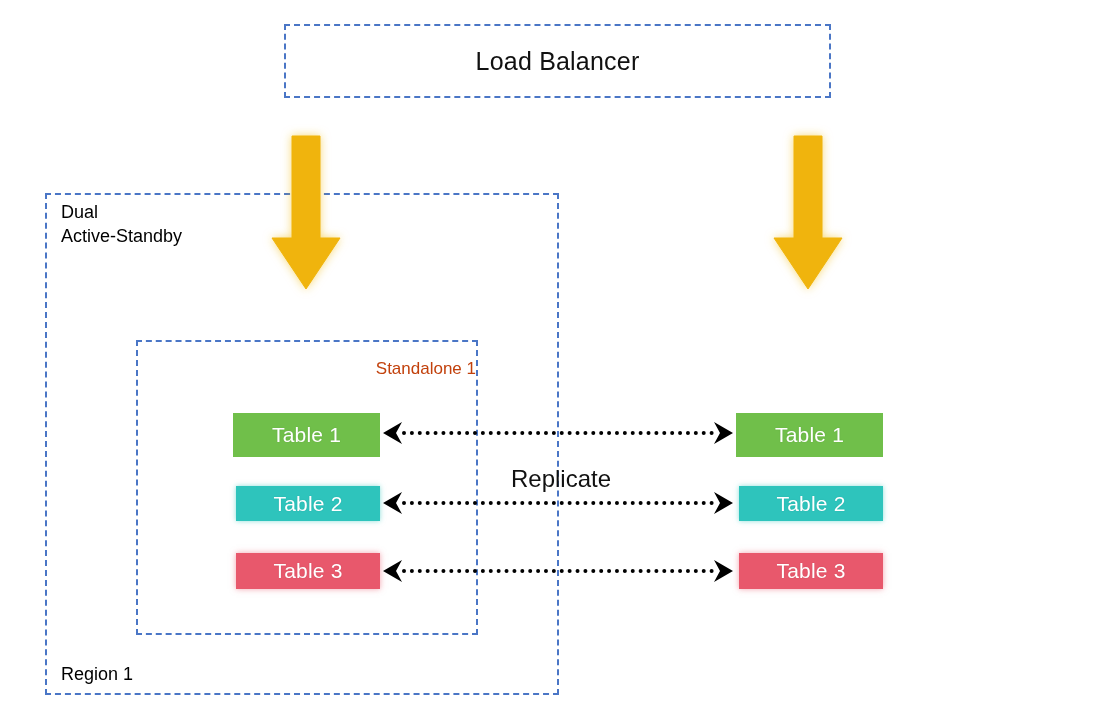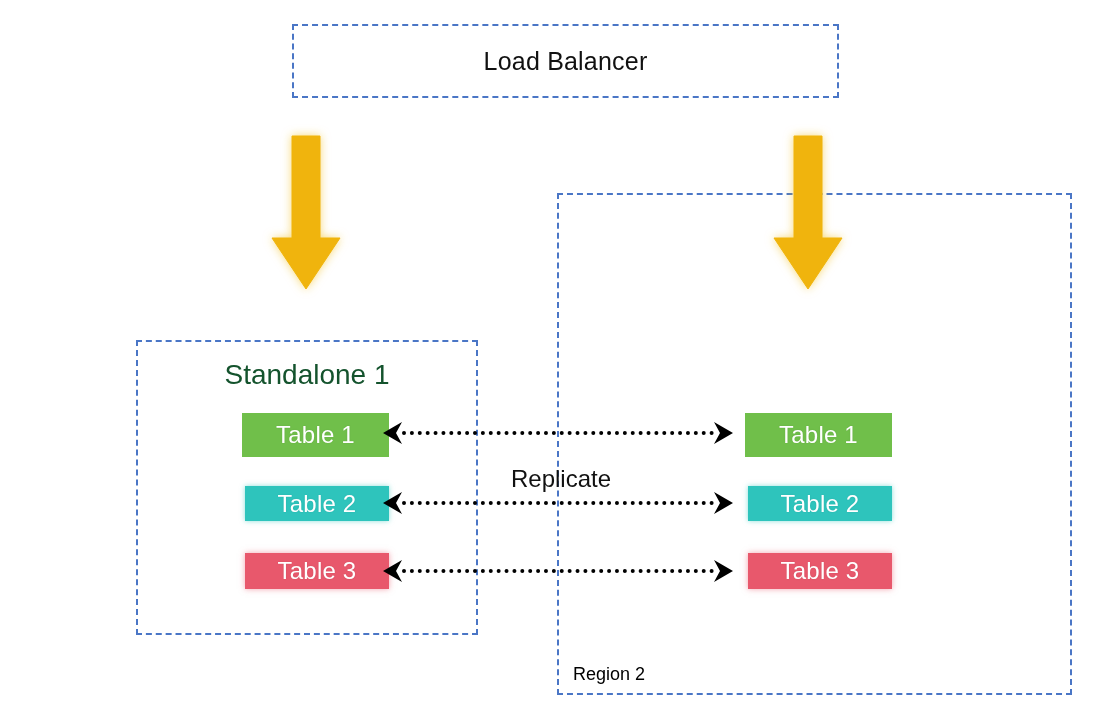--- a/index.html
+++ b/index.html
@@ -24,21 +24,21 @@
   
   .dashed-box {
     position: absolute;
     box-sizing: border-box;
     border: 2.5px dashed #4a76c6;
     background: transparent;
   }
 
   
   #load-balancer {
-    left: 292px;
+    left: 284px;
     top: 24px;
     width: 547px;
     height: 74px;
     display: flex;
     align-items: center;
     justify-content: center;
   }
   #load-balancer .lb-label {
     font-size: 25px;
     letter-spacing: 0.2px;
@@ -87,37 +87,36 @@
     left: 638px;
     top: 340px;
     width: 342px;
     height: 295px;
   }
   .standalone-title {
     position: absolute;
     top: 17px;
     left: 0;
     right: 0;
-    text-align: center;
-    font-size: 28px;
-    color: #14532d;
+    text-align: right;
+    font-size: 17px;
+    color: #c2410c;
   }
 
   
   .table-chip {
     position: absolute;
     box-sizing: border-box;
     display: flex;
     align-items: center;
     justify-content: center;
     color: #ffffff;
-    font-size: 24px;
+    font-size: 21px;
     letter-spacing: 0.2px;
     text-shadow: 0 0 2px rgba(0,0,0,0.10);
-    margin-left: 9px;
   }
 
   
   .repl-arrow {
     position: absolute;
     height: 26px;
     pointer-events: none;
   }
   .repl-line {
     position: absolute;
@@ -155,24 +154,26 @@
 </style>
 </head>
 <body>
 
 <div class="canvas">
 
   <div class="dashed-box" id="load-balancer">
     <span class="lb-label">Load Balancer</span>
   </div>
 
-
-  <div class="dashed-box" id="region-2">
-    <div class="region-label">Region 2</div>
-  </div>
+  <div class="dashed-box" id="region-1">
+    <div class="dual-label">Dual
+Active-Standby</div>
+    <div class="region-label">Region 1</div>
+  </div>
+
 
   <div class="dashed-box" id="standalone-1">
     <div class="standalone-title">Standalone 1</div>
   </div>
 
 
   <div class="table-chip" style="left:233px; top:413px; width:147px; height:44px; background:#70bf4a;">
     <span>Table 1</span>
   </div>
   <div class="table-chip" style="left:236px; top:486px; width:144px; height:35px; background:#2ec4bc; box-shadow:0 0 5px rgba(46,196,188,0.55);">

